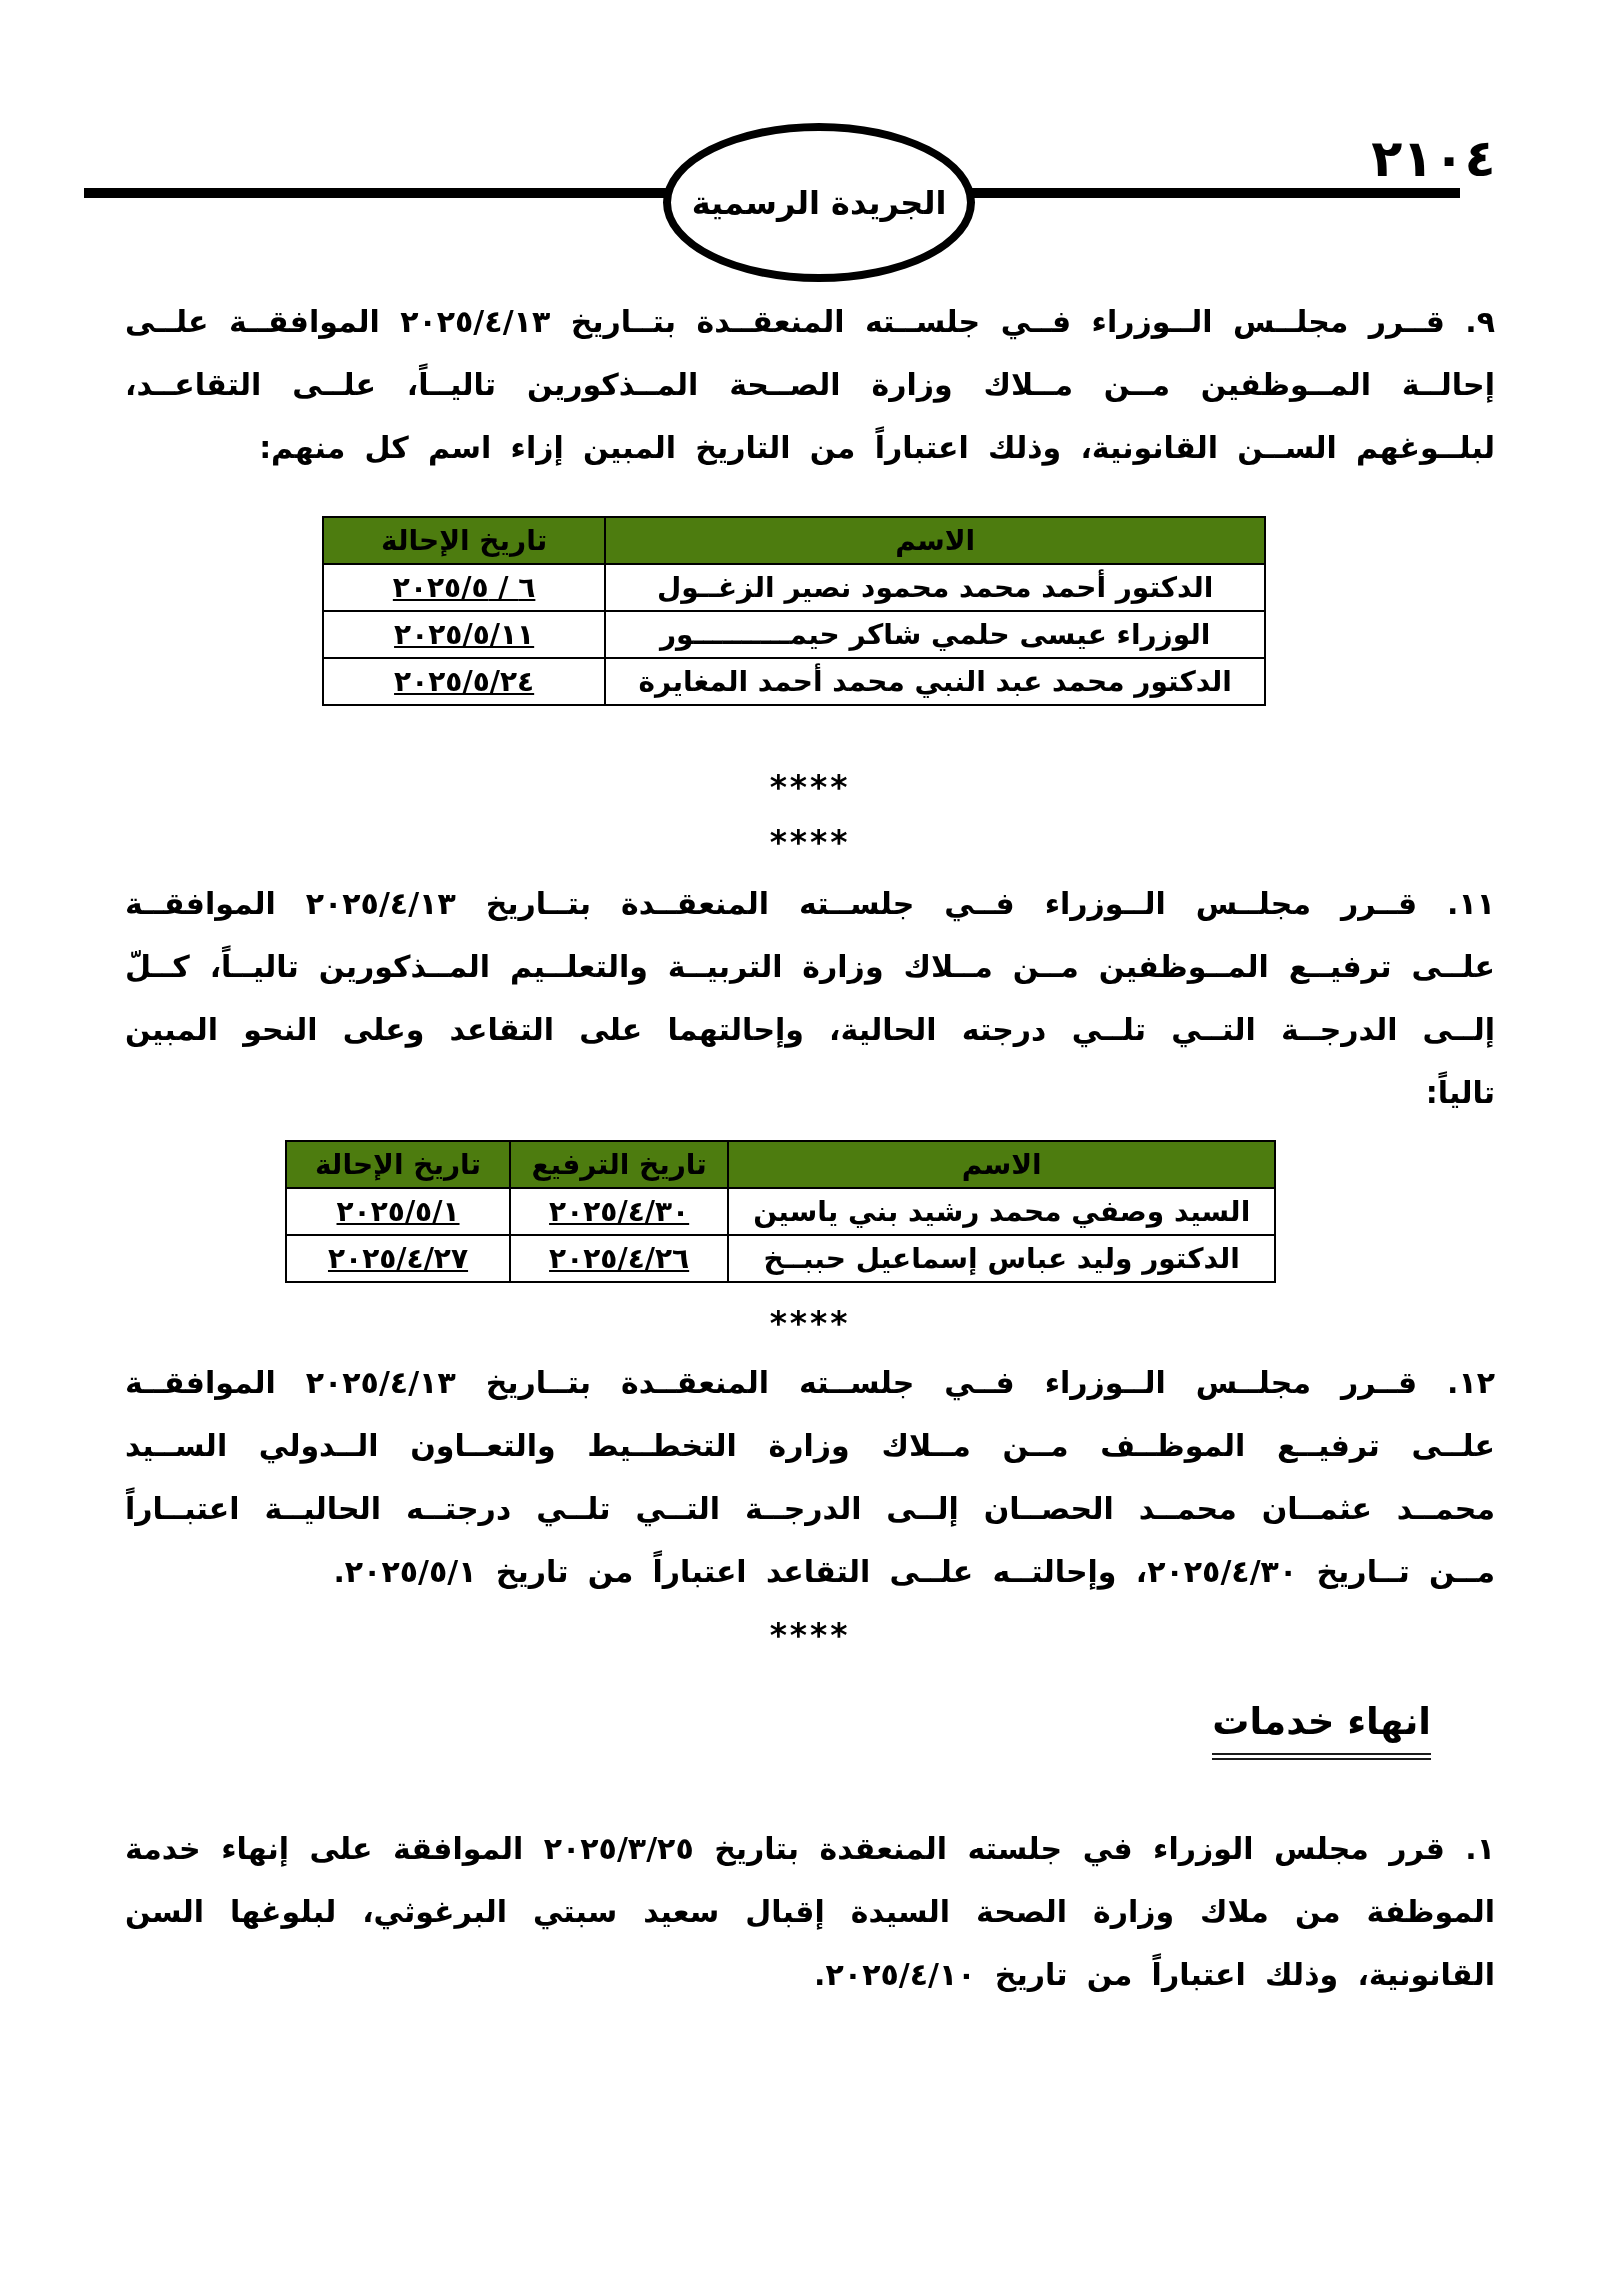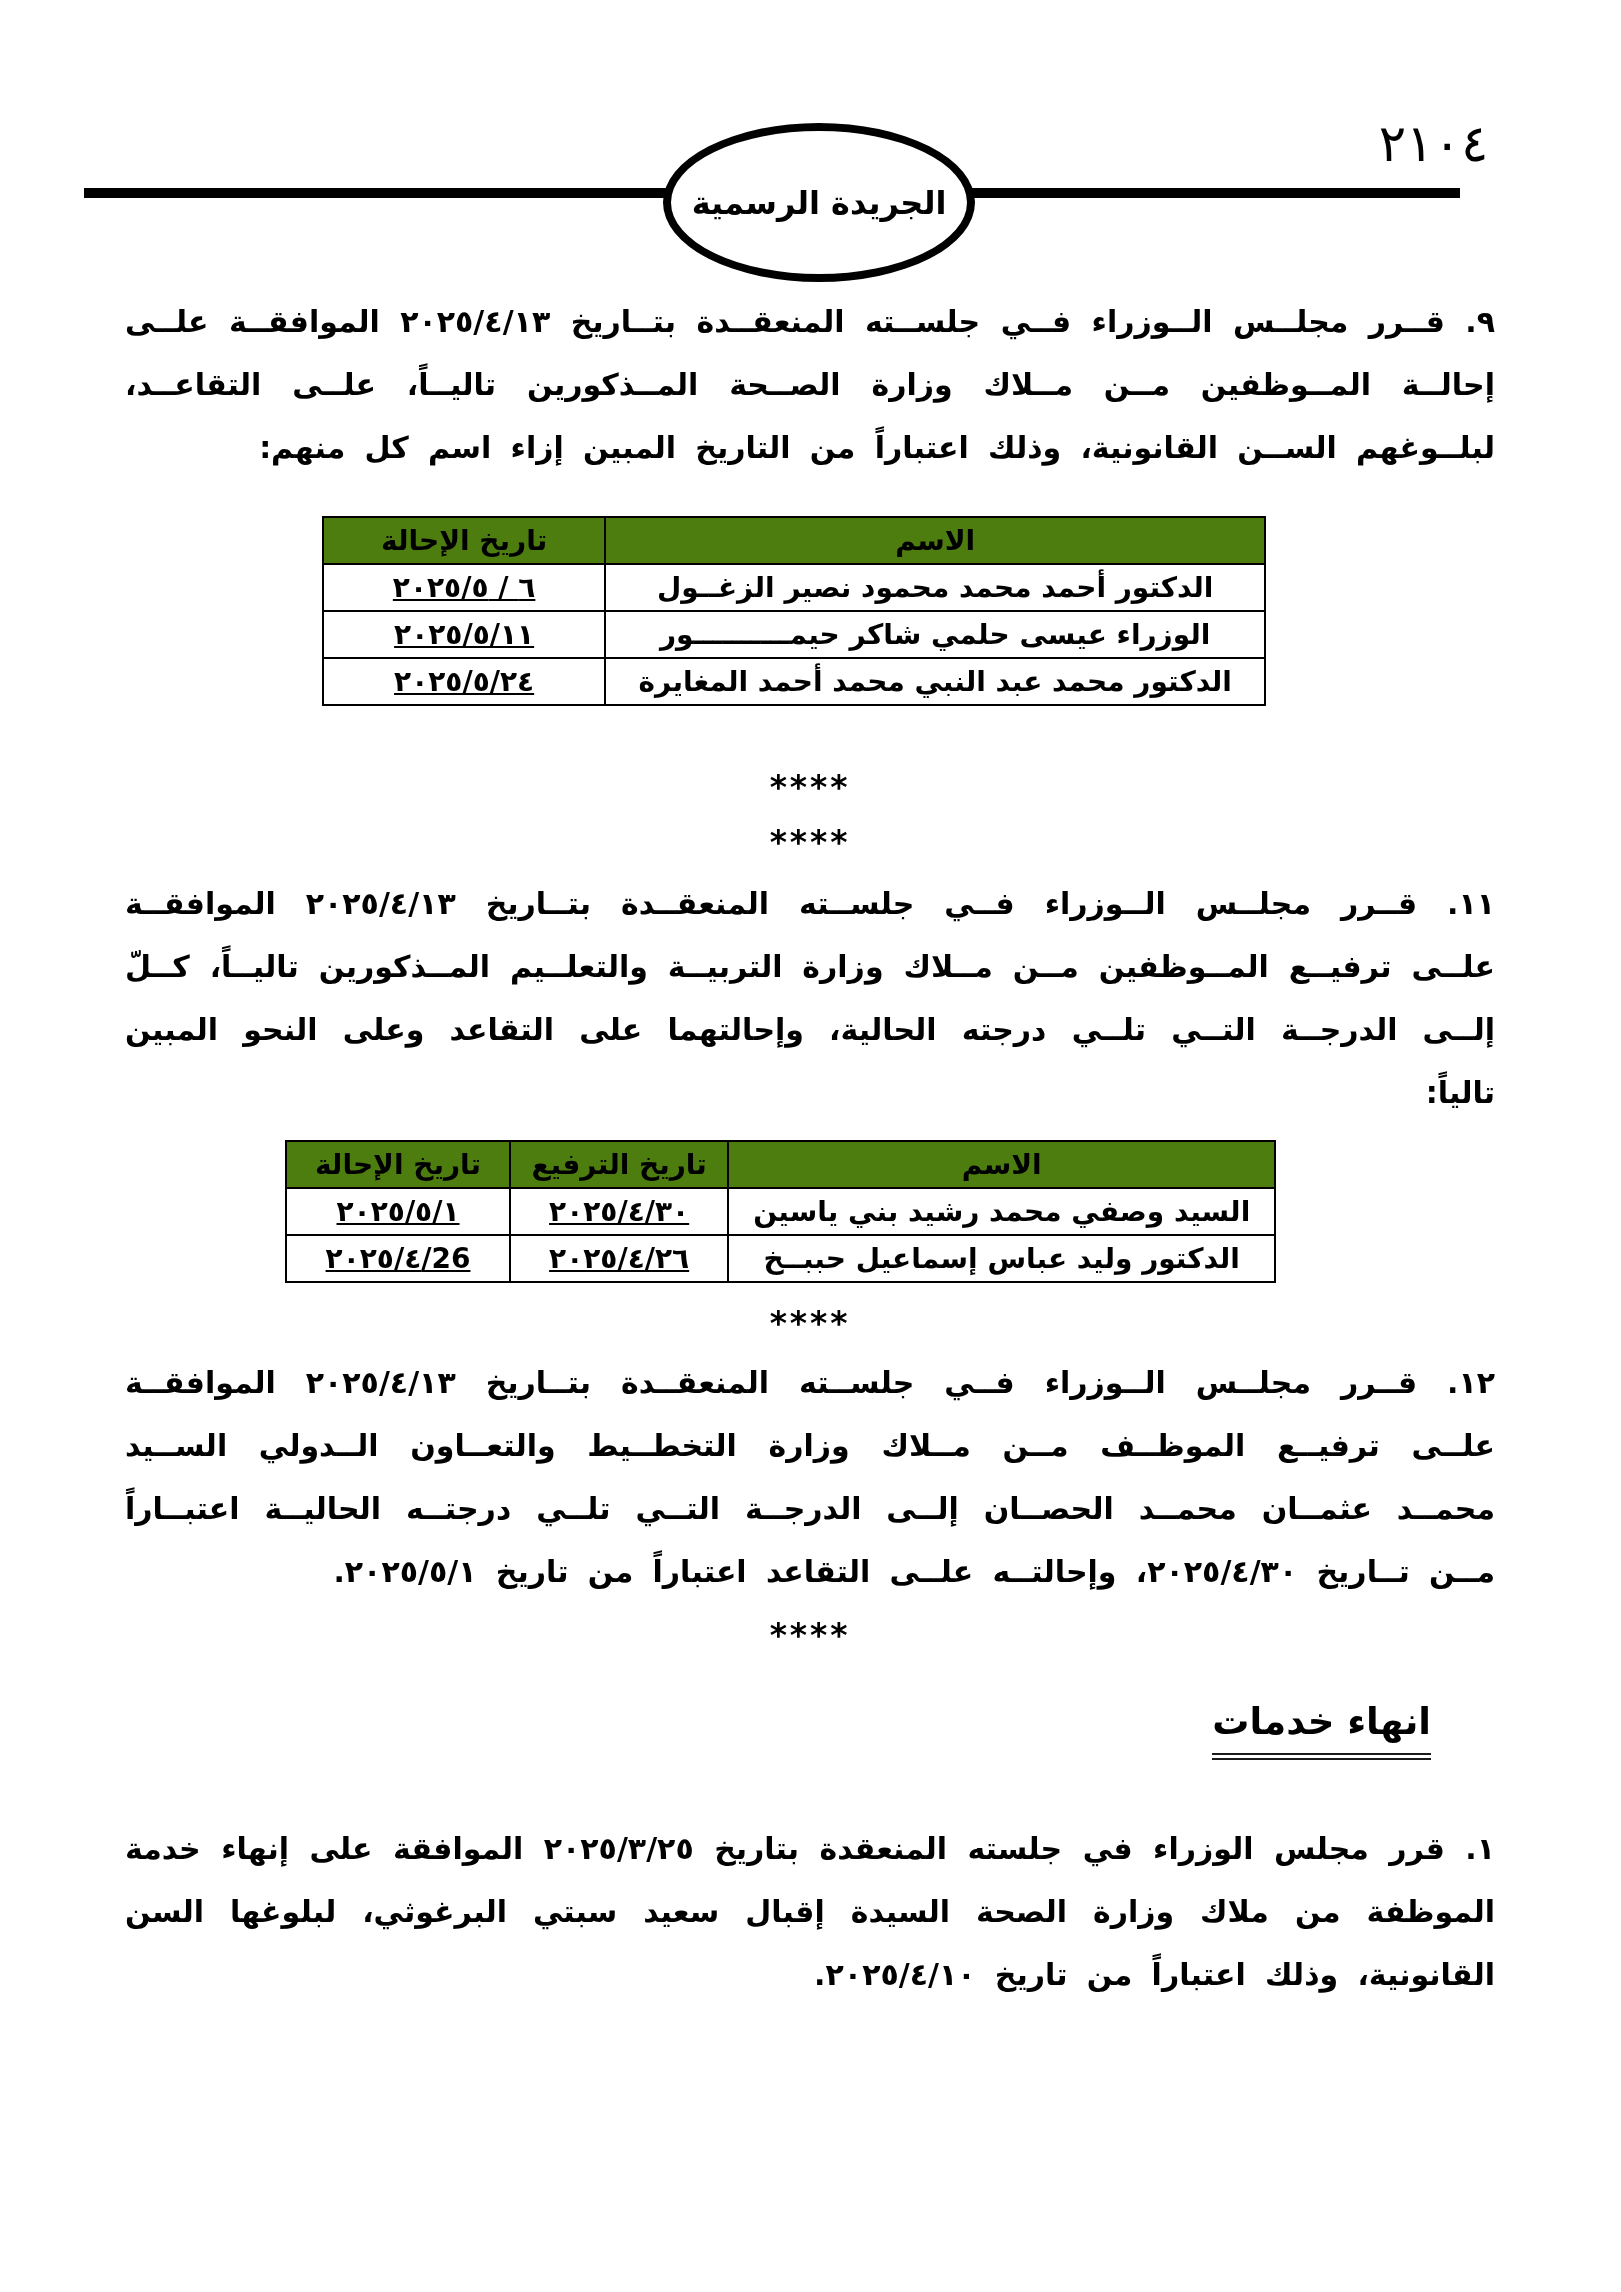--- a/index.html
+++ b/index.html
@@ -15,25 +15,25 @@
     font-family: "DejaVu Sans", sans-serif;
     color: #000;
   }
   .page {
     position: absolute;
     inset: 0;
   }
   
   .page-number {
     position: absolute;
-    top: 114px;
+    top: 129px;
     left: 1360px;
     width: 147px;
     font-size: 51px;
-    font-weight: normal;
+    font-weight: bold;
     text-align: center;
     direction: ltr;
     letter-spacing: 3.9px;
   }
   .header-rule {
     position: absolute;
     top: 188px;
     left: 84px;
     width: 1376px;
     height: 9.8px;
@@ -196,21 +196,21 @@
       </thead>
       <tbody>
         <tr>
           <td>السيد وصفي محمد رشيد بني ياسين</td>
           <td class="date-cell">٢٠٢٥/٤/٣٠</td>
           <td class="date-cell">٢٠٢٥/٥/١</td>
         </tr>
         <tr>
           <td>الدكتور وليد عباس إسماعيل حببــخ</td>
           <td class="date-cell">٢٠٢٥/٤/٢٦</td>
-          <td class="date-cell">٢٠٢٥/٤/26</td>
+          <td class="date-cell">٢٠٢٥/٤/٢٧</td>
         </tr>
       </tbody>
     </table>
 
     <div class="sep sep-3">****</div>
 
     <p class="par par-12">١٢. قــرر مجلــس الــوزراء فــي جلســته المنعقــدة بتــاريخ ٢٠٢٥/٤/١٣ الموافقــة علــى ترفيــع الموظــف مــن مــلاك وزارة التخطــيط والتعــاون الــدولي الســيد محمــد عثمــان محمــد الحصــان إلــى الدرجــة التــي تلــي درجتــه الحاليــة اعتبــاراً مــن تــاريخ ٢٠٢٥/٤/٣٠، وإحالتــه علــى التقاعد اعتباراً من تاريخ ٢٠٢٥/٥/١.</p>
 
     <div class="sep sep-4">****</div>
 

